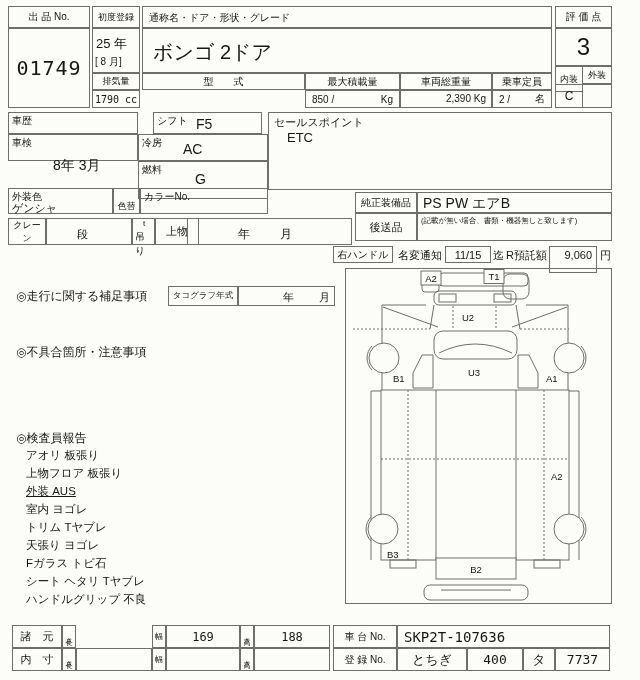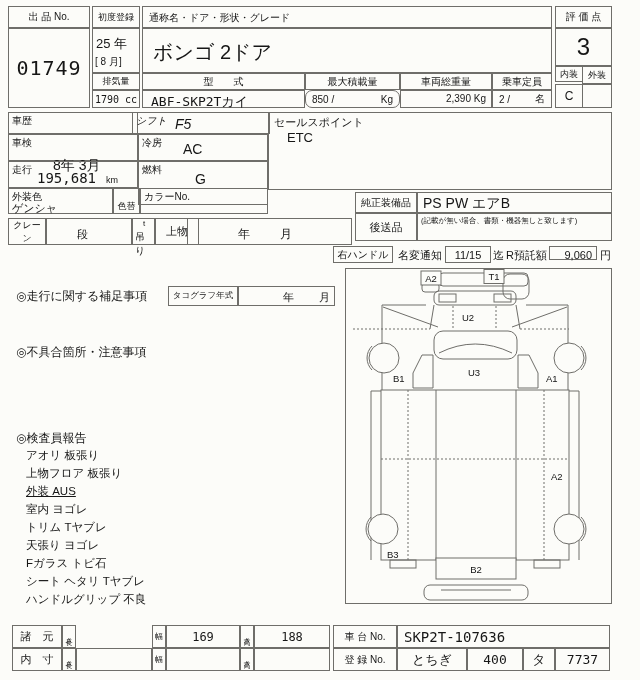--- a/index.html
+++ b/index.html
@@ -46,28 +46,25 @@
   <div class="c ctr" style="left:92px;top:73px;width:48px;height:17px;font-size:9px;">
       <span>排気量</span>
     </div>
   <div class="c ctr mono" style="left:92px;top:90px;width:48px;height:18px;font-size:10px;">
       <span>1790 cc</span>
     </div>
 
   <div class="c ctr" style="left:142px;top:73px;width:163px;height:17px;font-size:10px;">
       <span>型　　式</span>
     </div>
-  <div class="c" style="left:142px;top:90px;width:163px;height:18px;">
-      <span class="t mono" style="left:8px;top:2px;font-size:13px;">ABF-SKP2Tカイ</span>
-    </div>
 
   <div class="c ctr" style="left:305px;top:73px;width:95px;height:17px;font-size:10px;">
       <span>最大積載量</span>
     </div>
-  <div class="c between" style="left:305px;top:90px;width:95px;height:18px;font-size:10px;border-radius:7px;">
+  <div class="c between" style="left:305px;top:90px;width:95px;height:18px;font-size:10px;">
     <span>850 /</span>
     <span>Kg</span>
   </div>
 
   <div class="c ctr" style="left:400px;top:73px;width:92px;height:17px;font-size:10px;">
       <span>車両総重量</span>
     </div>
   <div class="c" style="left:400px;top:90px;width:92px;height:18px;">
       <span class="t" style="right:5px;top:2px;font-size:10px;">2,390 Kg</span>
     </div>
@@ -79,56 +76,51 @@
     <span>2 /</span>
     <span>名</span>
   </div>
 
   <div class="c ctr" style="left:555px;top:6px;width:57px;height:22px;font-size:10px;">
       <span>評 価 点</span>
     </div>
   <div class="c ctr" style="left:555px;top:28px;width:57px;height:38px;font-size:24px;">
       <span>3</span>
     </div>
-  <div class="c ctr" style="left:555px;top:66px;width:28px;height:16px;font-size:9px;">
+  <div class="c ctr" style="left:555px;top:66px;width:28px;height:26px;font-size:9px;">
       <span>内装</span>
     </div>
   <div class="c ctr" style="left:582px;top:66px;width:30px;height:18px;font-size:9px;">
       <span>外装</span>
     </div>
   <div class="c ctr" style="left:555px;top:84px;width:28px;height:24px;font-size:12px;">
       <span>C</span>
     </div>
   <div class="c ctr" style="left:582px;top:84px;width:30px;height:24px;font-size:12px;">
       <span></span>
     </div>
 
   <div class="c" style="left:8px;top:112px;width:130px;height:22px;">
       <span class="lblTL">車歴</span>
     </div>
-  <div class="c" style="left:132px;top:112px;width:138px;height:22px;font-style:italic;">
+  <div class="c" style="left:153px;top:112px;width:109px;height:22px;">
     <span class="lblTL">シフト</span>
     <span class="t" style="left:42px;top:3px;font-size:14px;">F5</span>
   </div>
 
   <div class="c" style="left:8px;top:134px;width:130px;height:27px;">
     <span class="lblTL">車検</span>
     <span class="t" style="left:44px;top:6px;font-size:14px;margin-top:16px;">8年 3月</span>
   </div>
   <div class="c" style="left:138px;top:134px;width:130px;height:27px;">
     <span class="lblTL">冷房</span>
     <span class="t" style="left:44px;top:6px;font-size:14px;">AC</span>
   </div>
 
-  <div class="c" style="left:8px;top:161px;width:130px;height:27px;">
-    <span class="lblTL">走行</span>
-    <span class="t mono" style="left:28px;top:8px;font-size:14px;">195,681</span>
-    <span class="t" style="left:97px;top:13px;font-size:9px;">km</span>
-  </div>
-  <div class="c" style="left:138px;top:161px;width:130px;height:44px;">
+  <div class="c" style="left:138px;top:161px;width:130px;height:38px;">
     <span class="lblTL">燃料</span>
     <span class="t" style="left:56px;top:9px;font-size:14px;">G</span>
   </div>
 
   <div class="c" style="left:8px;top:188px;width:105px;height:26px;">
     <span class="lblTL">外装色</span>
     <span class="t" style="left:3px;top:12px;font-size:11px;">ゲンシャ</span>
   </div>
   <div class="c ctr" style="left:113px;top:188px;width:27px;height:26px;font-size:9px;align-items:flex-end;">
       <span>色替</span>
@@ -176,21 +168,21 @@
 
   <div class="c ctr" style="left:333px;top:246px;width:60px;height:17px;font-size:10px;">
       <span>右ハンドル</span>
     </div>
   <span class="t" style="left:398px;top:248px;font-size:11px;">名変通知</span>
   <div class="c ctr" style="left:445px;top:246px;width:46px;height:17px;font-size:11px;">
       <span>11/15</span>
     </div>
   <span class="t" style="left:493px;top:248px;font-size:11px;">迄</span>
   <span class="t" style="left:506px;top:248px;font-size:11px;">R預託額</span>
-  <div class="c" style="left:549px;top:246px;width:48px;height:14px;">
+  <div class="c" style="left:549px;top:246px;width:48px;height:27px;">
       <span class="t" style="right:4px;top:2px;font-size:11px;">9,060</span>
     </div>
   <span class="t" style="left:600px;top:248px;font-size:11px;">円</span>
 
   <span class="t" style="left:16px;top:288px;font-size:12px;">◎走行に関する補足事項</span>
   <div class="c ctr" style="left:168px;top:286px;width:70px;height:20px;font-size:8.5px;">
       <span>タコグラフ年式</span>
     </div>
   <div class="c" style="left:238px;top:286px;width:97px;height:20px;">
     <span class="t" style="left:44px;top:3px;font-size:11px;">年</span>

